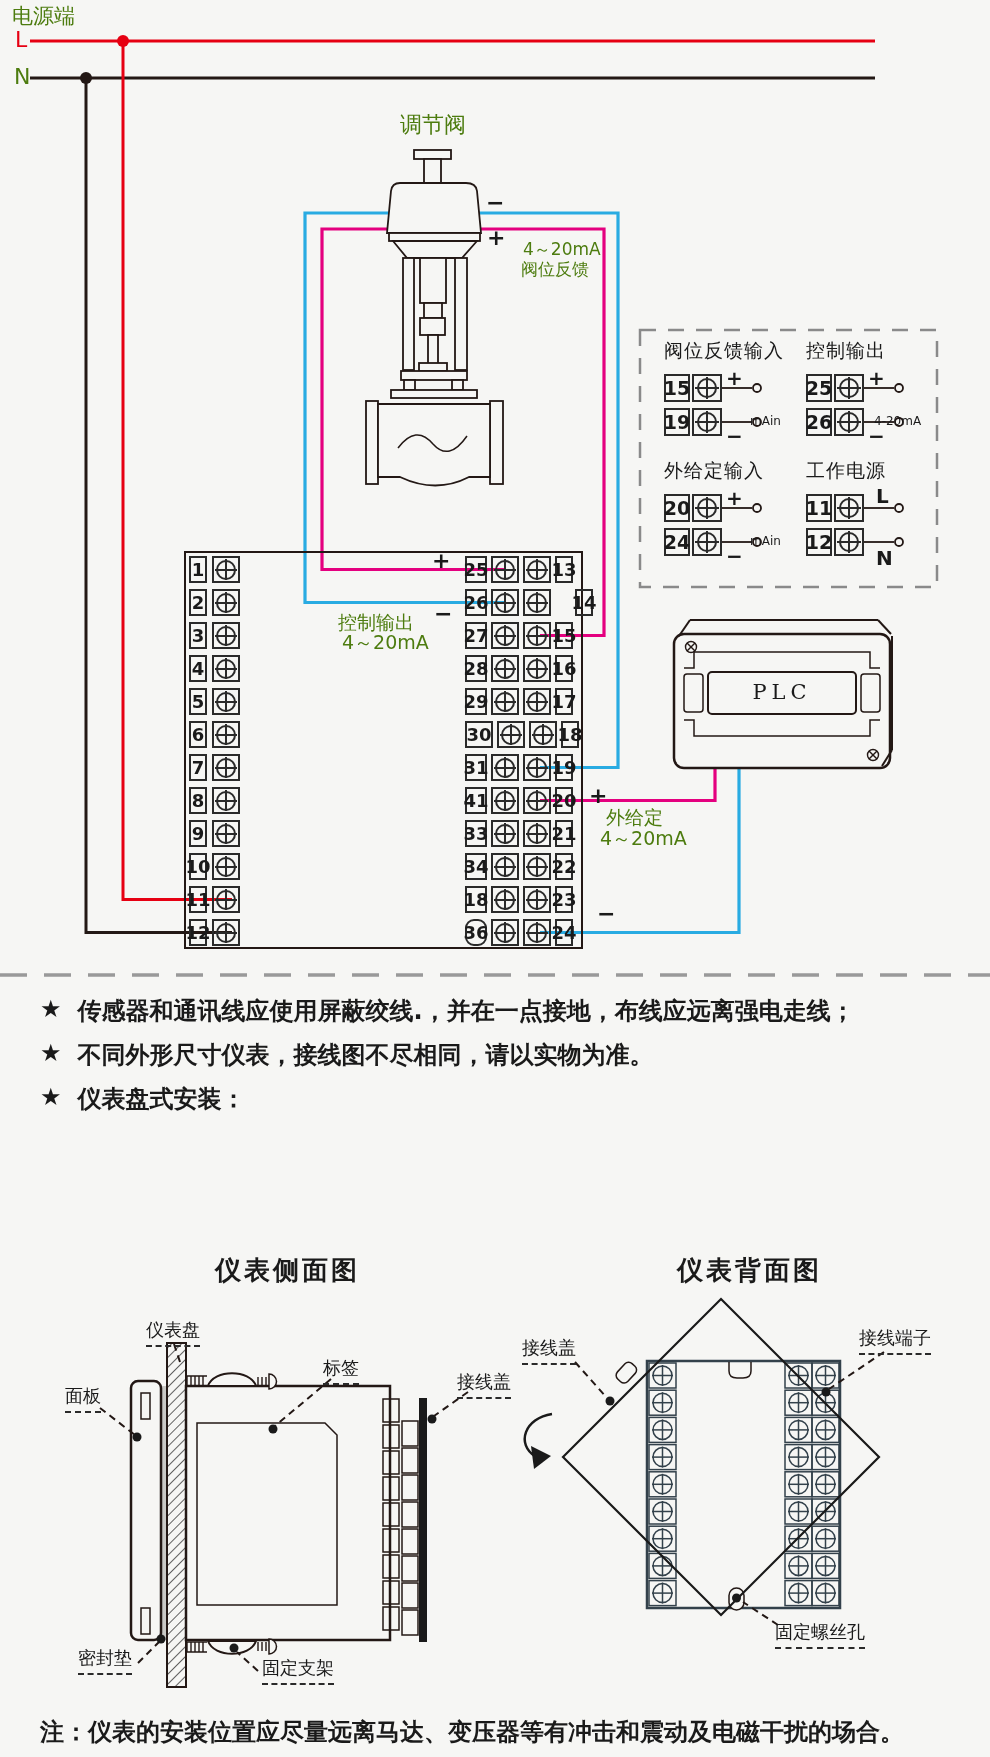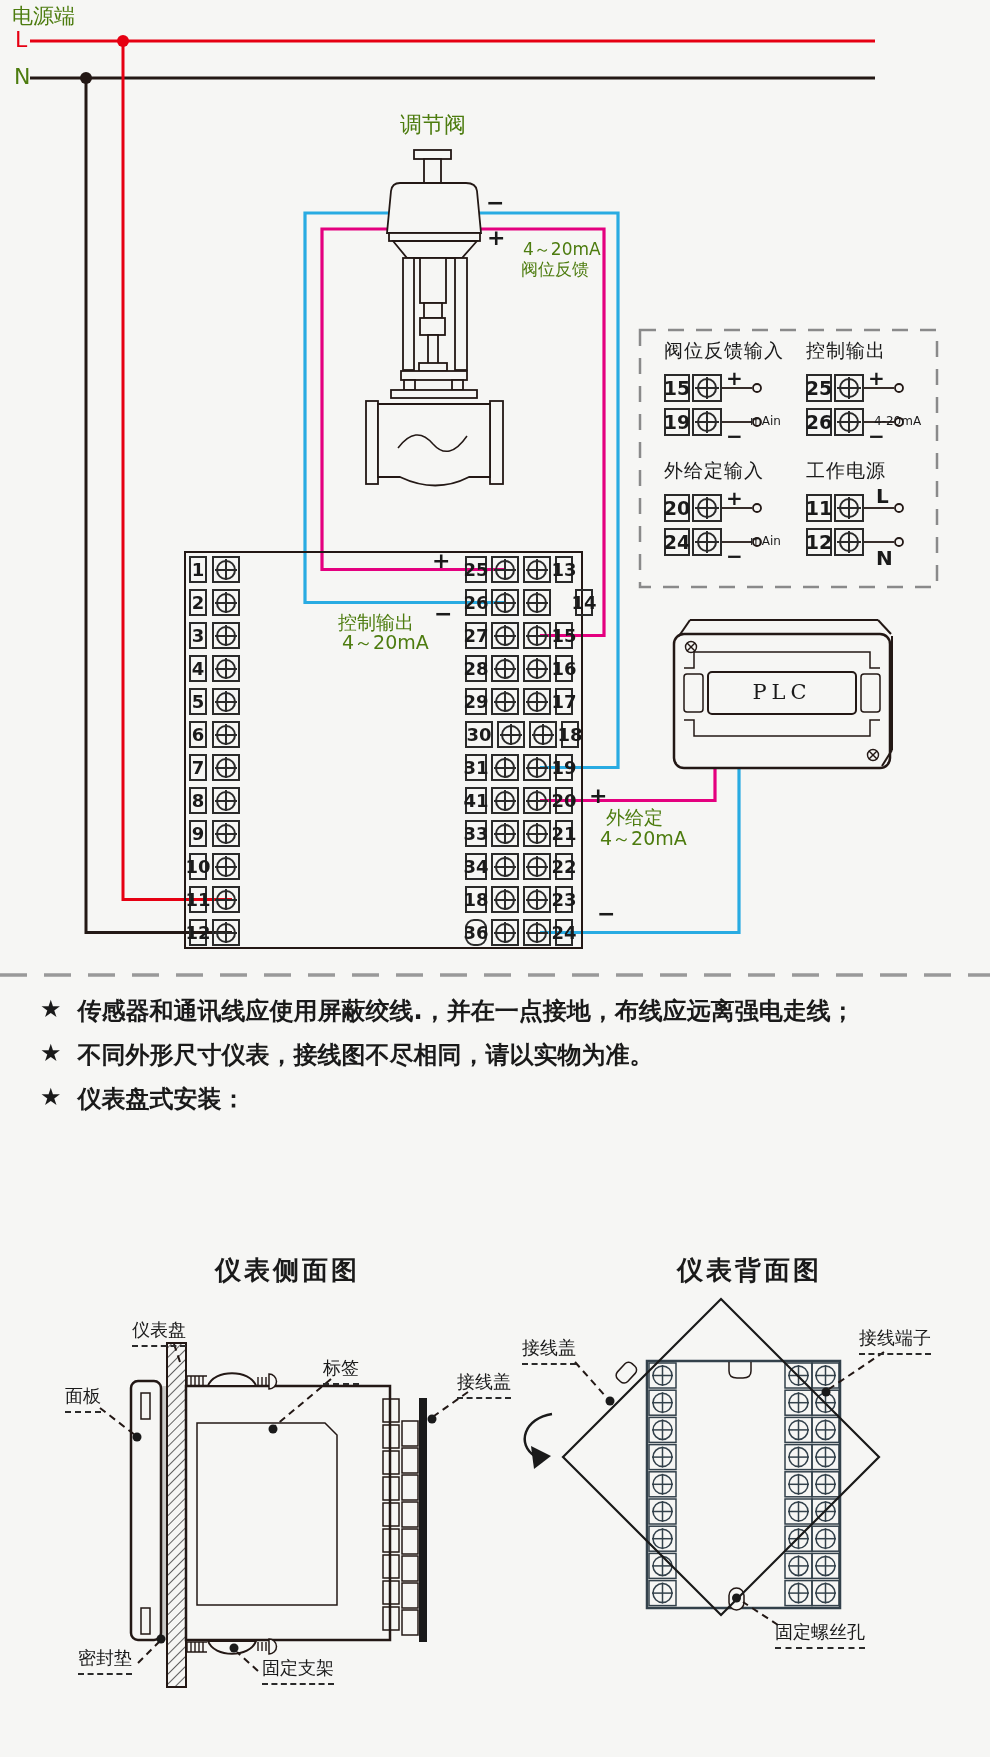--- a/index.html
+++ b/index.html
@@ -618,24 +618,25 @@
       <span>不同外形尺寸仪表，接线图不尽相同，请以实物为准。</span>
     </div>
   <div class="note-item" style="top:1083px">
       <span class="star">★</span>
       <span>仪表盘式安装：</span>
     </div>
 
   <div class="dtitle" style="left:215px;top:1253px">仪表侧面图</div>
   <div class="dtitle" style="left:677px;top:1253px">仪表背面图</div>
 
-  <div class="anno" style="left:132px;top:1318px">仪表盘</div>
+  <div class="anno" style="left:146px;top:1318px">仪表盘</div>
   <div class="anno" style="left:65px;top:1384px">面板</div>
   <div class="anno" style="left:323px;top:1356px">标签</div>
   <div class="anno" style="left:457px;top:1370px">接线盖</div>
   <div class="anno" style="left:78px;top:1646px">密封垫</div>
   <div class="anno" style="left:262px;top:1656px">固定支架</div>
 
   <div class="anno" style="left:522px;top:1336px">接线盖</div>
   <div class="anno" style="left:859px;top:1326px">接线端子</div>
   <div class="anno" style="left:775px;top:1620px">固定螺丝孔</div>
 
+  <div class="foot">注：仪表的安装位置应尽量远离马达、变压器等有冲击和震动及电磁干扰的场合。</div>
 </div>
 
 </body></html>

